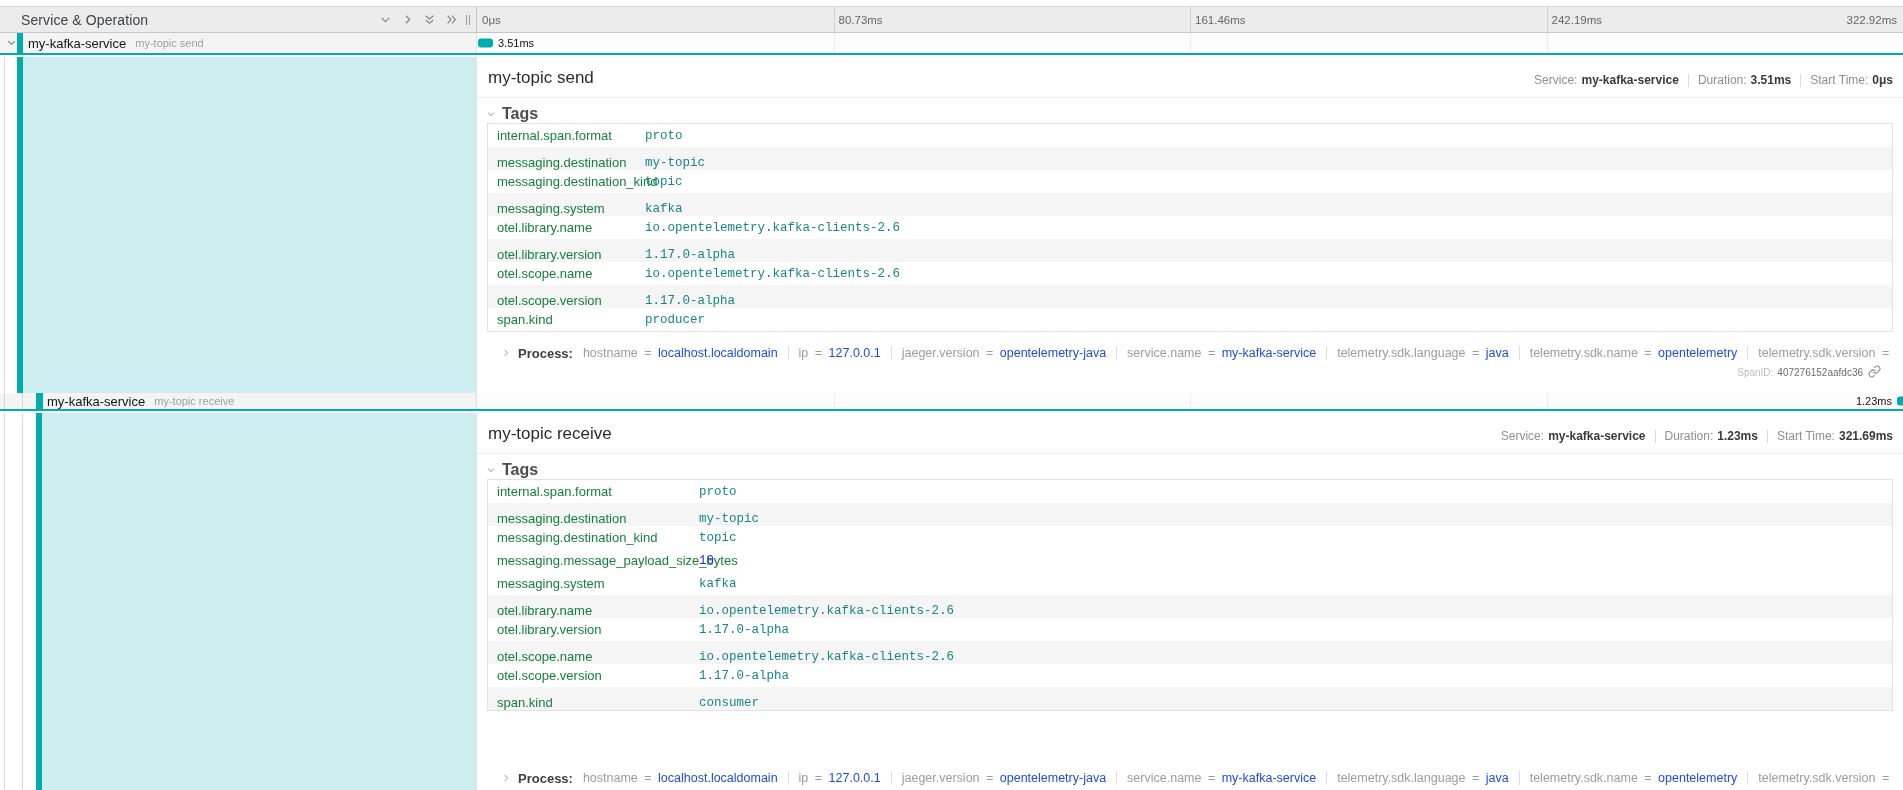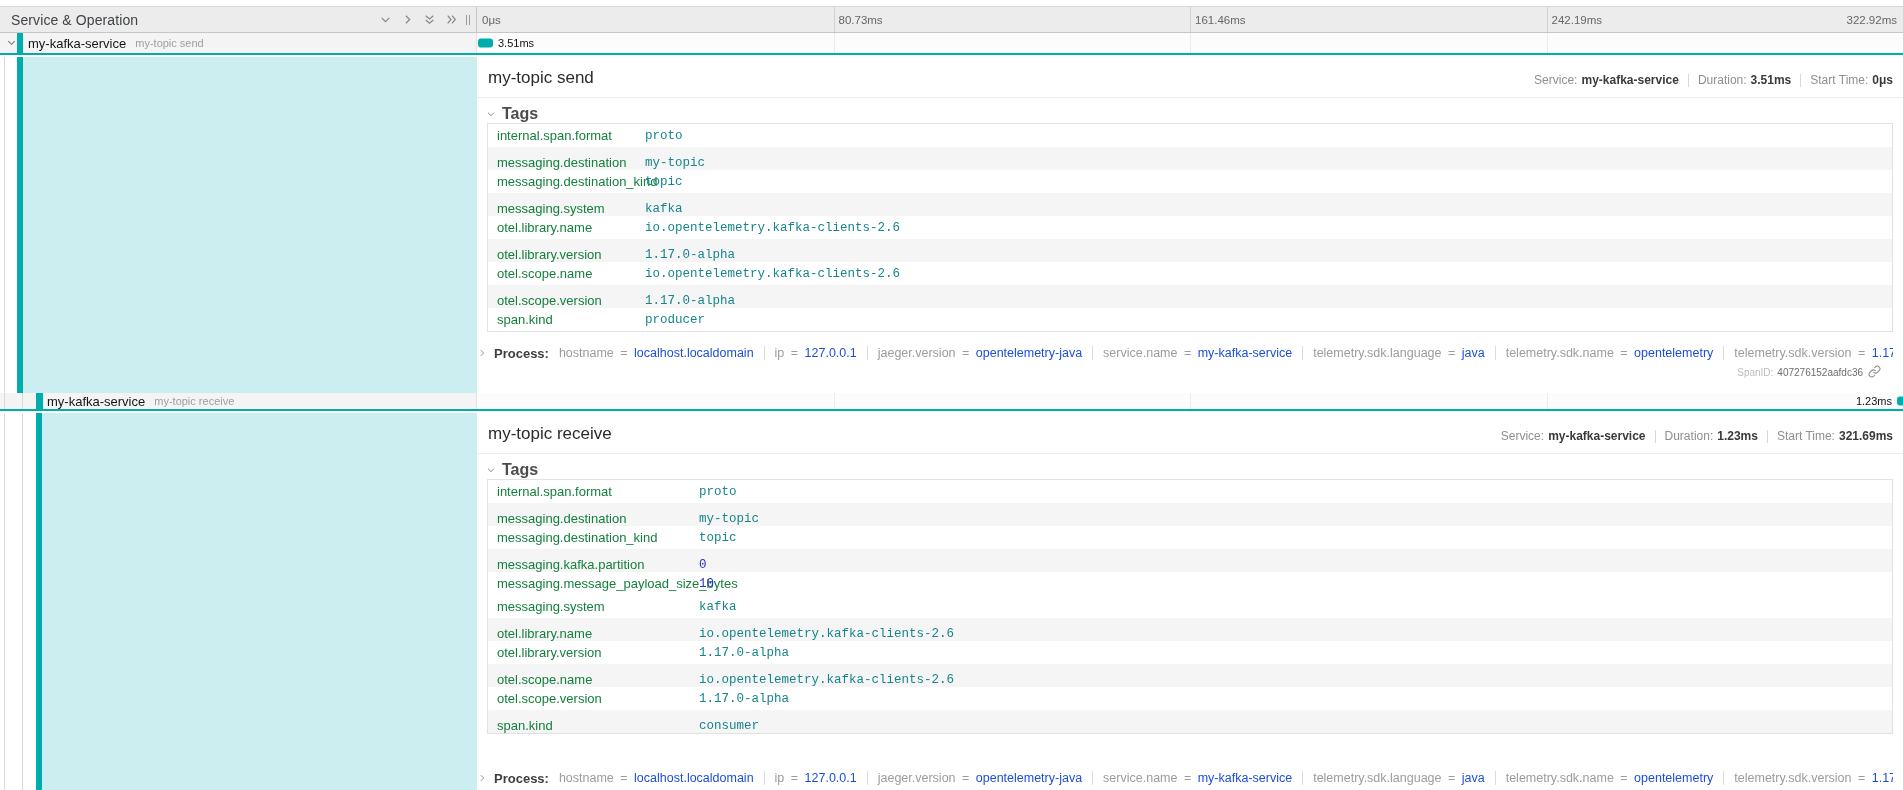--- a/index.html
+++ b/index.html
@@ -5,21 +5,21 @@
   * { margin:0; padding:0; box-sizing:border-box; }
   body { background:#fff; }
   .page { position:relative; width:1903px; height:790px; background:#fff;
           font-family:"Liberation Sans", sans-serif; overflow:hidden; }
 
   
   .tl-header { position:absolute; left:0; top:6px; width:100%; height:27px;
                background:#ececec; border-top:1px solid #d8d8d8; border-bottom:1px solid #c6c6c6; }
   .tlh-left { position:absolute; left:0; top:0; width:477px; height:100%;
               border-right:1px solid #c6c6c6; display:flex; align-items:center; }
-  .tlh-title { margin-left:11px; font-size:14px; color:#3f4347; letter-spacing:.1px; }
+  .tlh-title { margin-left:21px; font-size:14px; color:#3f4347; letter-spacing:.1px; }
   .tlh-controls { position:absolute; right:18px; top:0; height:100%; display:flex; align-items:center; gap:9px; }
   .tlh-controls svg { display:block; cursor:pointer; }
   .tlh-grip { position:absolute; left:466px; top:8px; width:7px; height:10px; cursor:col-resize; }
   .tlh-grip i { position:absolute; top:0; width:1px; height:10px; background:#9a9a9a; }
   .tlh-grip i:first-child { left:0; } .tlh-grip i:last-child { left:3px; }
   .tlh-ruler { position:absolute; left:477px; right:0; top:0; height:100%; font-size:11.5px; color:#666; }
   .tick-line { position:absolute; top:0; height:100%; width:1px; background:#d2d2d2; }
   .tick-label { position:absolute; top:50%; transform:translateY(-50%); white-space:nowrap; }
 
   
@@ -50,21 +50,21 @@
   .card-divider { position:absolute; left:0; right:0; top:40px; border-top:1px solid #ececec; }
   .tags-header { position:absolute; left:9px; top:48px; display:flex; align-items:center; cursor:pointer; }
   .tags-header .lbl { margin-left:6px; font-size:16px; font-weight:700; color:#4c4c4c; }
   .tags-table { position:absolute; left:10px; right:10px; top:66px; border:1px solid #e2e2e2; background:#fff; }
   .kv-row { display:flex; height:23px; align-items:center; background:#fff; }
   .kv-row.alt { background:#f5f5f5;align-items:flex-end; }
   .kv-key { width:157px; padding-left:9px; font-size:13px; color:#15803d; flex:none; white-space:nowrap; }
   .kv-wide .kv-key { width:211px; }
   .kv-val { font-family:"Liberation Mono","DejaVu Sans Mono",monospace; font-size:12.5px; color:#17858c; white-space:nowrap; }
   .kv-val.num { color:#2d2dd4; }
-  .process-row { position:absolute; left:0; right:10px; display:flex; align-items:center; white-space:nowrap; overflow:hidden; cursor:pointer;justify-content:space-between; }
+  .process-row { position:absolute; left:24px; right:10px; display:flex; align-items:center; white-space:nowrap; overflow:hidden; cursor:pointer;justify-content:space-between; }
   .process-row .plabel { margin:0 10px 0 7px; font-size:13px; font-weight:700; color:#3e3e3e; }
   .pr-entry { font-size:12.5px; }
   .pr-key { color:#9c9c9c; } .pr-eq { color:#9c9c9c; padding:0 3px; } .pr-val { color:#1d4ed8; }
   .pr-sep { width:1px; height:14px; background:#dcdcdc; margin:0 10px; flex:none; }
   .spanid-row { position:absolute; right:22px; top:308px; display:flex; align-items:center; font-size:10px; }
   .spanid-label { color:#bdbdbd; margin-right:4px; }
   .spanid-value { color:#6e6e6e; }
   .spanid-row svg { margin-left:5px; cursor:pointer; }
 </style>
 </head>
@@ -272,24 +272,20 @@
     <span class="kv-val">proto</span>
   </div>
           <div class="kv-row alt">
     <span class="kv-key">messaging.destination</span>
     <span class="kv-val">my-topic</span>
   </div>
           <div class="kv-row">
     <span class="kv-key">messaging.destination_kind</span>
     <span class="kv-val">topic</span>
   </div>
-          <div class="kv-row alt">
-    <span class="kv-key">messaging.kafka.partition</span>
-    <span class="kv-val num">0</span>
-  </div>
           <div class="kv-row">
     <span class="kv-key">messaging.message_payload_size_bytes</span>
     <span class="kv-val num">10</span>
   </div>
           <div class="kv-row">
     <span class="kv-key">messaging.system</span>
     <span class="kv-val">kafka</span>
   </div>
           <div class="kv-row alt">
     <span class="kv-key">otel.library.name</span>

